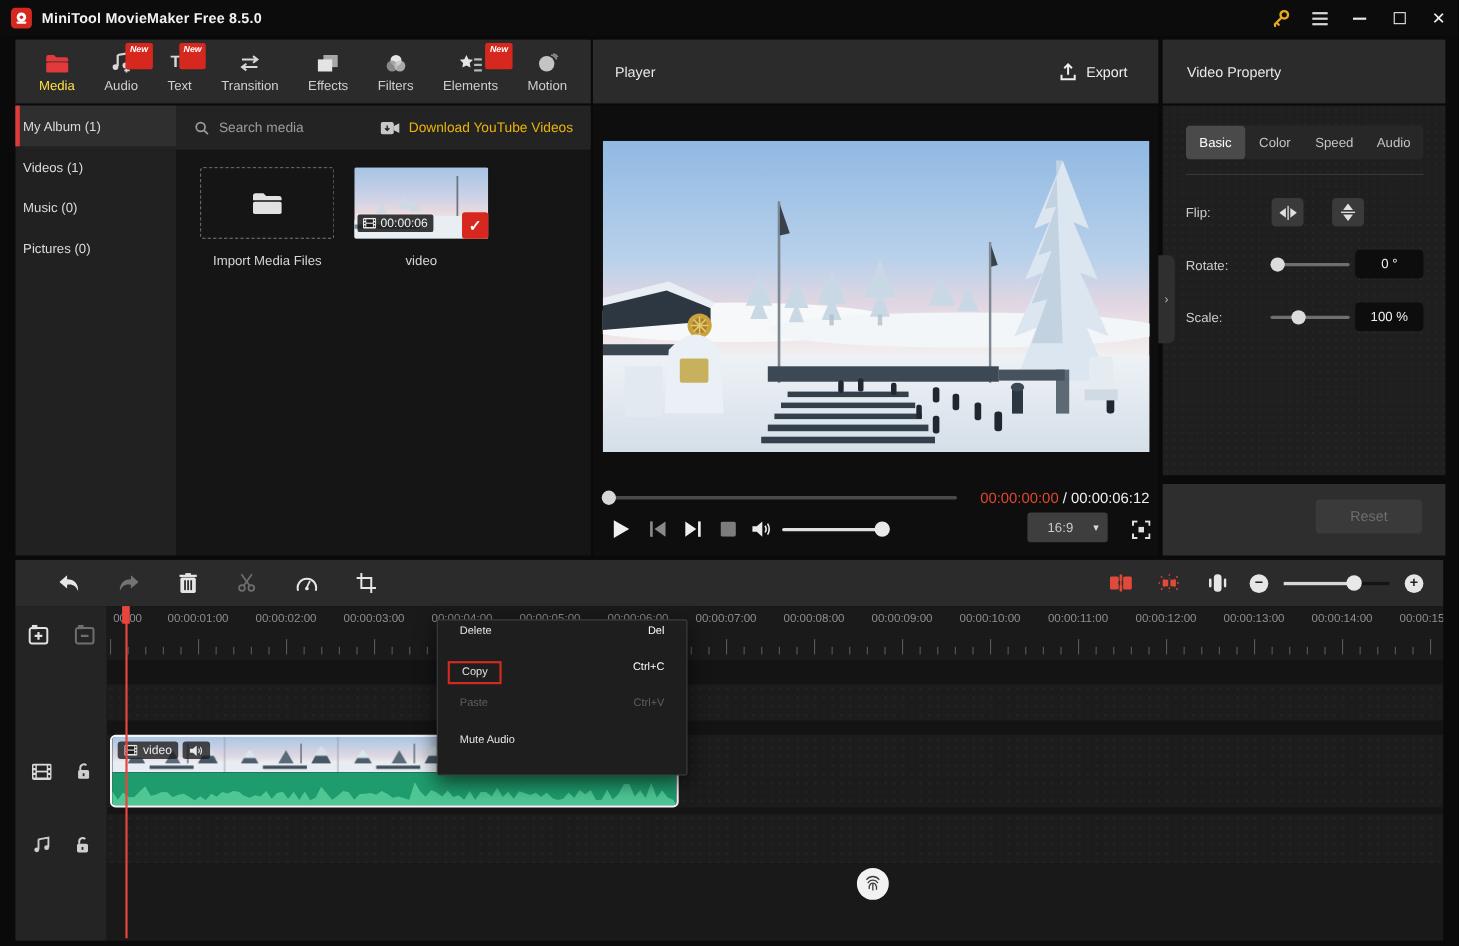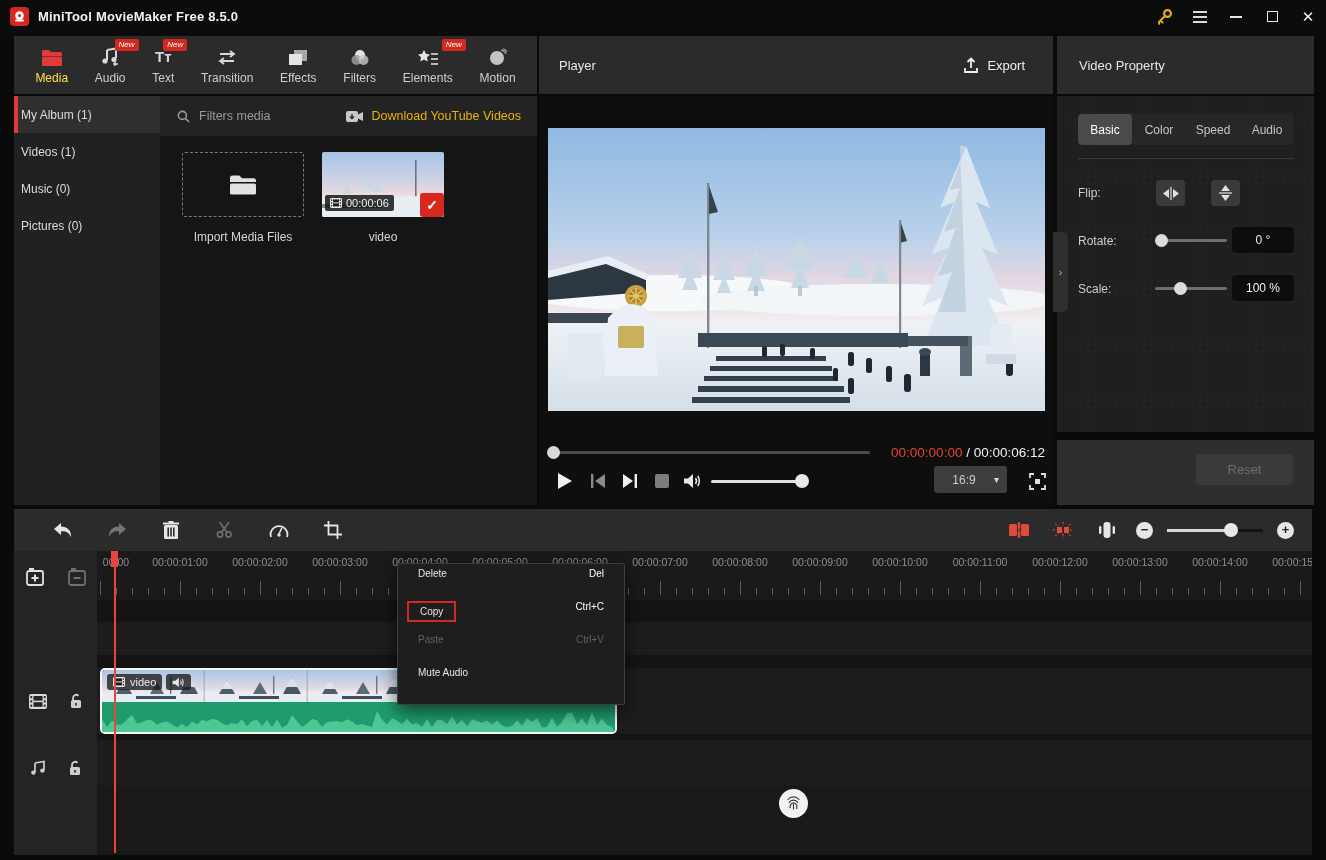--- a/index.html
+++ b/index.html
@@ -18,21 +18,21 @@
   .min-glyph { width:12px; height:2px; background:#e8e8e8; }
   .max-glyph { width:11px; height:11px; border:1.5px solid #e8e8e8; }
   .close-glyph { font-size:15px; color:#efefef; }
 
   
   #nav { left:14px; top:36px; width:523px; height:58px; background:#2b2b2b; display:flex; align-items:center; justify-content:space-around; padding:0 8px; }
   .nav-item { position:relative; display:flex; flex-direction:column; align-items:center; gap:4px; padding:2px 4px; cursor:pointer; }
   .nav-item .nico { height:22px; display:flex; align-items:flex-end; justify-content:center; }
   .nav-item .nlabel { font-size:12px; color:#cfcfcf; }
   .nav-item.active .nlabel { color:#fde047; }
-  .new-badge { position:absolute; top:-4px; right:-9px; background:#d6281e; color:#fff; font-size:8px; font-style:italic; font-weight:normal; padding:1px 4px 2px; border-radius:2px; }
+  .new-badge { position:absolute; top:-4px; right:-9px; background:#d6281e; color:#fff; font-size:8px; font-style:italic; font-weight:bold; padding:1px 4px 14px; border-radius:2px; }
   .new-badge:empty { display:none; }
   .txt-icon { font-size:15px; font-weight:bold; color:#d8d8d8; line-height:20px; }
 
   
   .panel-header { background:#2b2b2b; display:flex; align-items:center; }
   #player-header { left:539px; top:36px; width:514px; height:58px; }
   #player-header .ph-title { margin-left:20px; font-size:13px; color:#e8e8e8; }
   #export-btn { margin-left:auto; margin-right:28px; display:flex; align-items:center; gap:8px; color:#f0f0f0; font-size:13px; cursor:pointer; }
   #prop-header { left:1057px; top:36px; width:257px; height:58px; }
   #prop-header .ph-title { margin-left:22px; font-size:13px; color:#e8e8e8; }
@@ -273,21 +273,21 @@
 
   <div id="media-panel" class="abs">
     <div id="media-search-row">
       <div id="search-box">
         <span>
             <svg width="13" height="13" viewBox="0 0 13 13">
               <circle cx="5.4" cy="5.4" r="4" stroke="#9a9a9a" stroke-width="1.6" fill="none"></circle>
               <path d="M8.5 8.5 L12 12" stroke="#9a9a9a" stroke-width="1.6"></path>
             </svg>
           </span>
-        <span>Filters media</span>
+        <span>Search media</span>
       </div>
       <div id="yt-download">
         <span>
             <svg width="18" height="13" viewBox="0 0 18 13">
               <rect x="0" y="1" width="12" height="11" rx="2" fill="#c8c8c8"></rect>
               <path d="M12 4.5 L17 2 V11 L12 8.5 Z" fill="#c8c8c8"></path>
               <path d="M6 4 v4 M4 6.5 l2 2 2-2" stroke="#232323" stroke-width="1.3" fill="none"></path>
             </svg>
           </span>
         <span>Download YouTube Videos</span>

